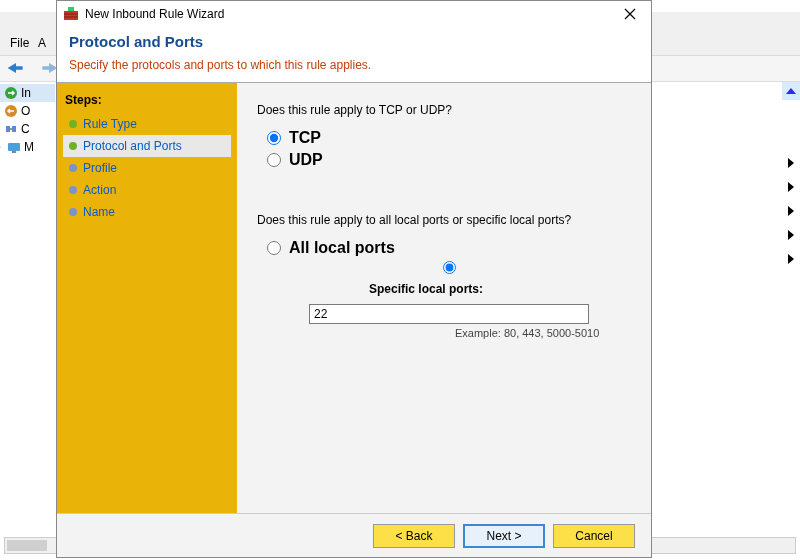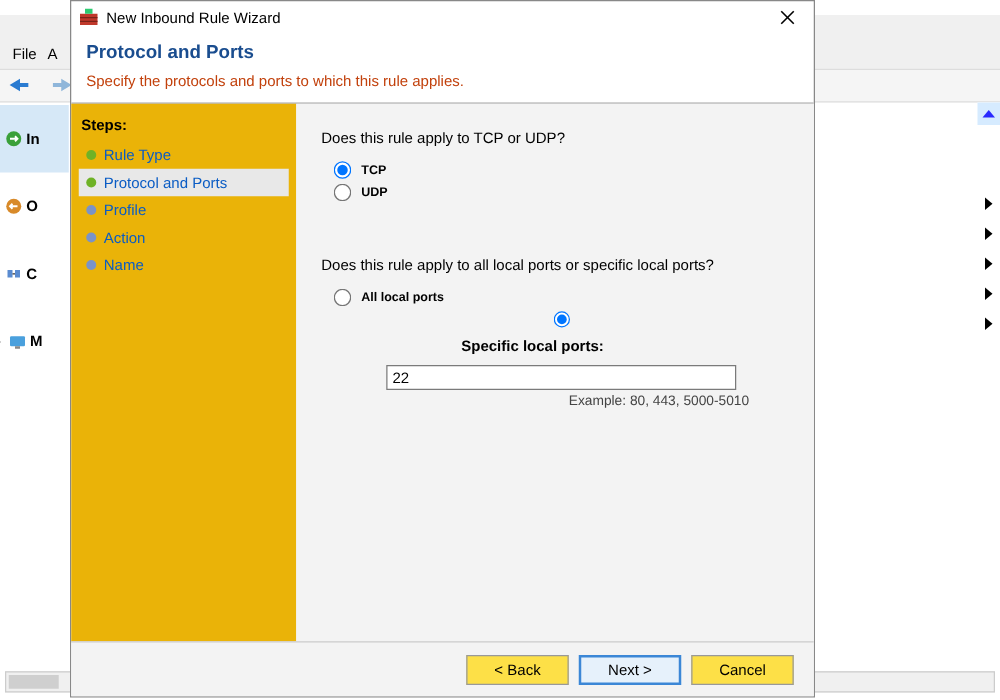--- a/index.html
+++ b/index.html
@@ -24,21 +24,21 @@
     .bg-toolbar {
       position: absolute; top: 56px; left: 0; height: 26px; width: 100%;
       background: #f5f5f5; border-bottom: 1px solid #ddd;
     }
     .nav-arrow { display:inline-block; padding:4px 4px 0 6px; }
     .nav-arrow svg { width: 20px; height: 16px; }
     .bg-tree {
       position: absolute; top: 84px; left: 0; width: 55px; height: 440px;
       background: #fff;
     }
-    .bg-tree-item { display:flex; align-items:flex-end; gap:3px; padding:20px 4px; font-size:12px; white-space:nowrap;font-weight:bold; }
+    .bg-tree-item { display:flex; align-items:flex-end; gap:3px; padding:2px 4px; font-size:12px; white-space:nowrap; }
     .bg-tree-icon { width:14px; height:14px; display:inline-block; }
     .bg-hscroll {
       position: absolute; bottom: 6px; left: 4px; right: 4px; height: 17px;
       background: #f0f0f0; border: 1px solid #ccc;
     }
     .bg-hscroll::before {
       content:""; position:absolute; left:2px; top:2px; width:40px; height:11px; background:#cfcfcf;
     }
     .bg-right-strip {
       position:absolute; top:82px; right:0; width:18px; height:430px; background:#fff;
@@ -84,21 +84,21 @@
     .step-item.active { background:#e8e8e8; }
     .step-item a { color:#0a5cc4; text-decoration:none; }
     .bullet { width:8px; height:8px; border-radius:50%; background:#6fb226; flex-shrink:0; }
     .bullet.dim { background:#7a93c8; }
     .content-col {
       flex:1; background:#f3f3f3; padding:14px 20px 10px 20px;
     }
     .question { font-size:12px; margin:6px 0 12px 0; }
     .radio-row { display:flex; align-items:center; gap:8px; margin:4px 0 4px 10px; }
     .radio-row input { width:14px; height:14px; }
-    .radio-row label { font-size:10px; }
+    .radio-row label { font-size:16px; }
     .radio-row.bold label { font-weight:bold; }
     .port-input {
       width: 280px; height:20px; font-size:12px; padding:1px 4px; border:1px solid #7a7a7a;
       background:#fff;
     }
     .example { font-size:11px; color:#444; margin-left:198px; margin-top:3px; }
     .two-col-row { display:flex; align-items:center; margin:4px 0 2px 10px; gap:8px;flex-direction:column; }
     .two-col-row .label-col { min-width:160px; font-size:12px; font-weight:bold; }
     .dlg-footer {
       position:absolute; bottom:0; left:0; right:0; height:44px;

